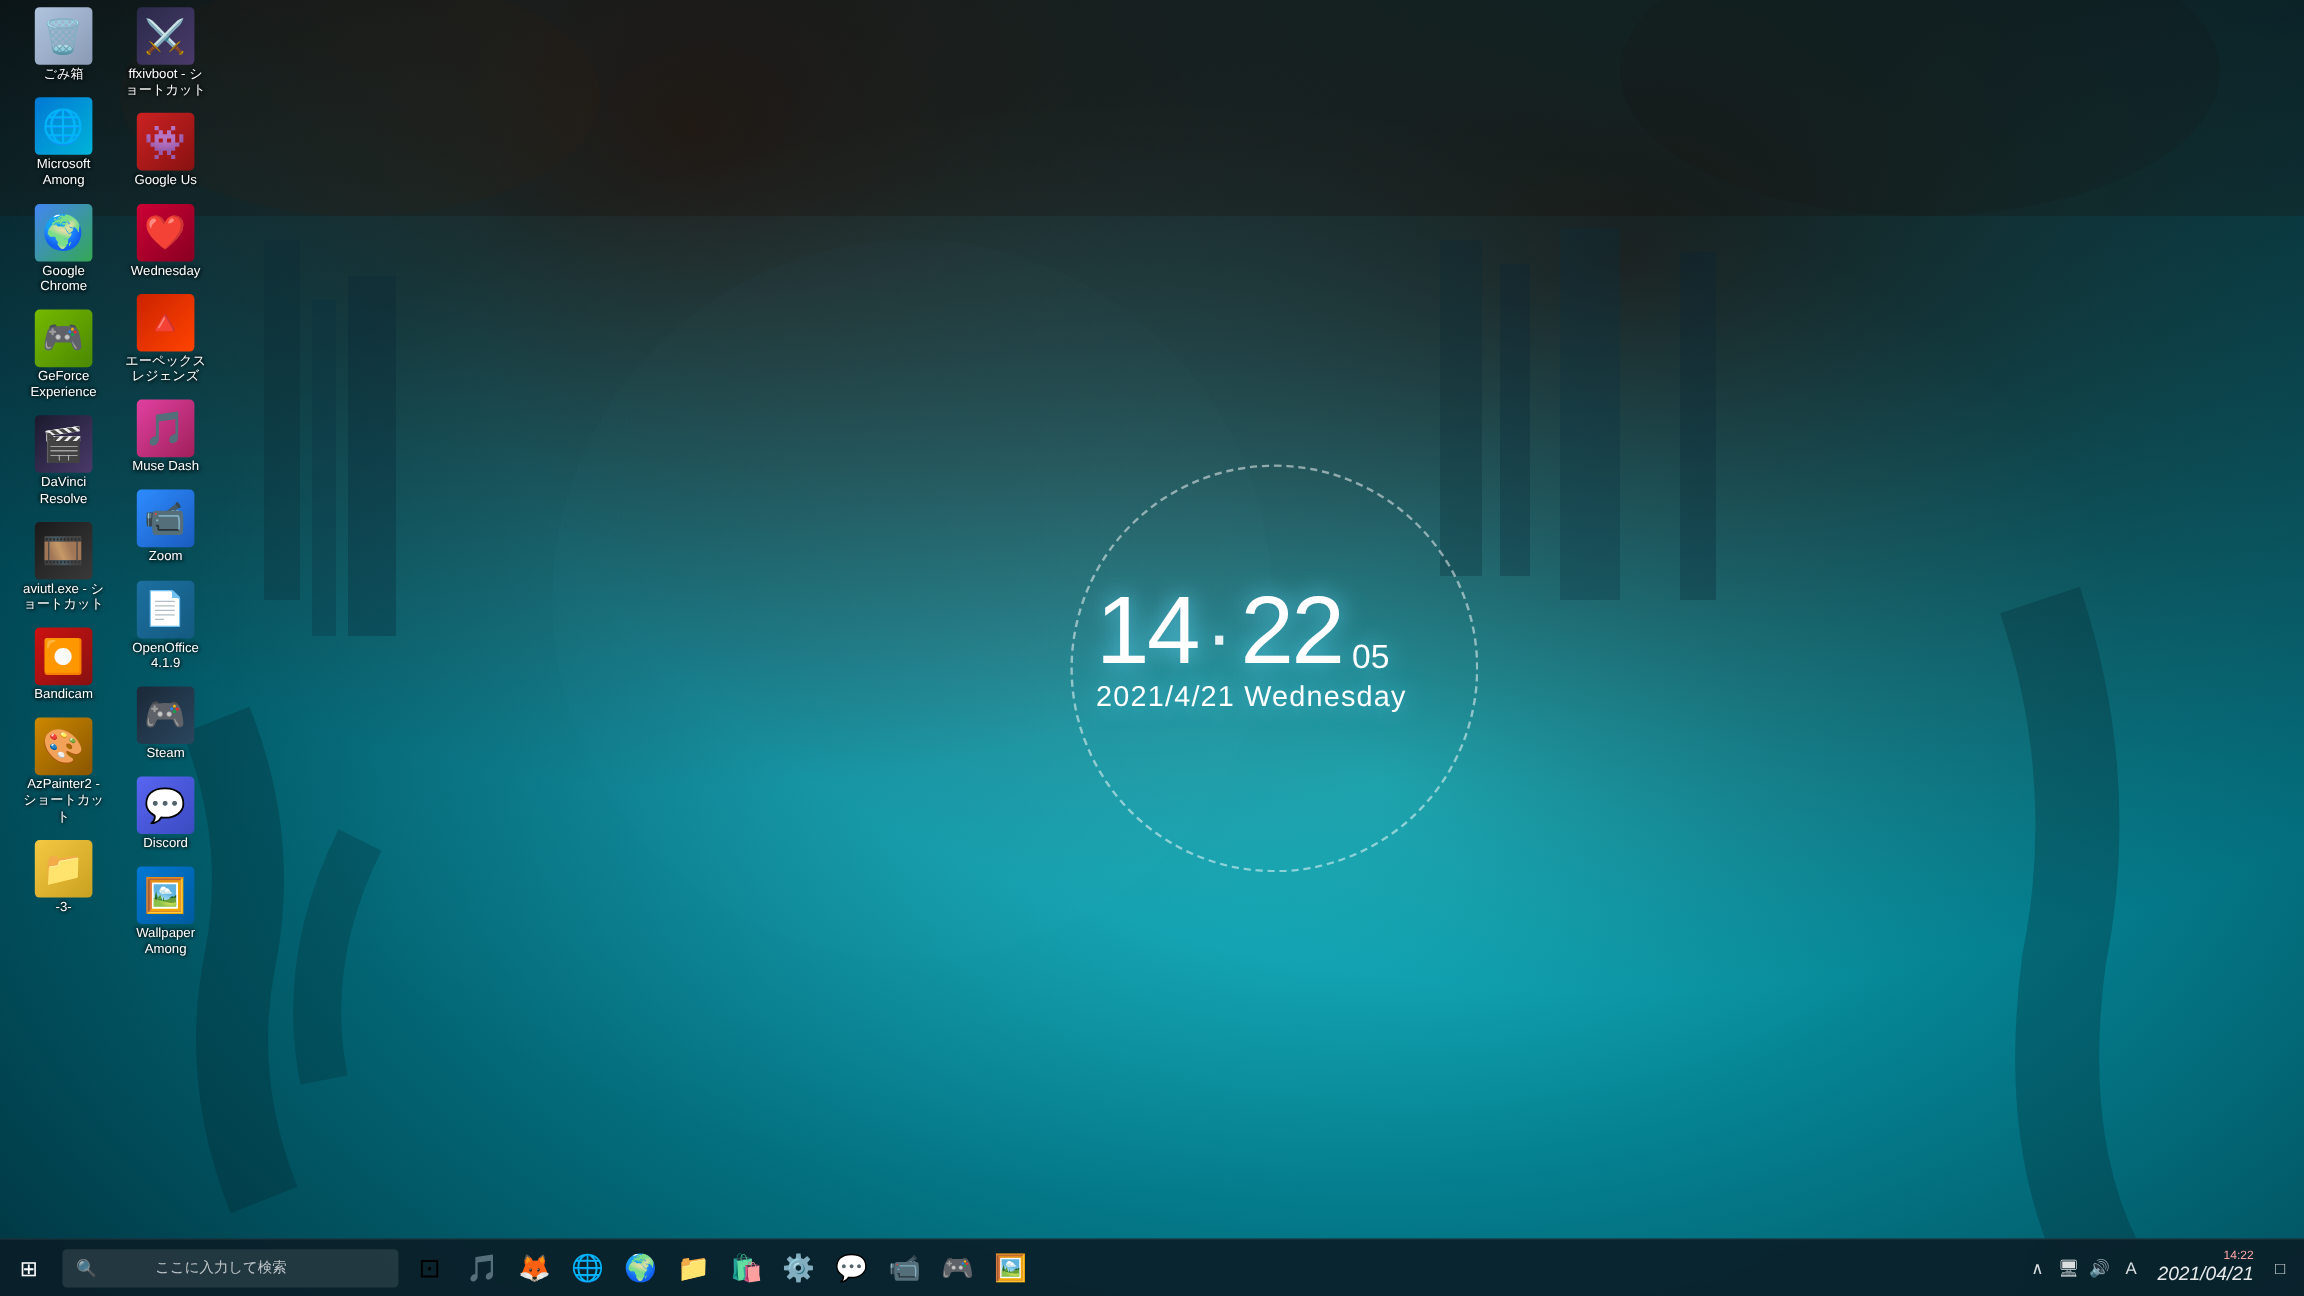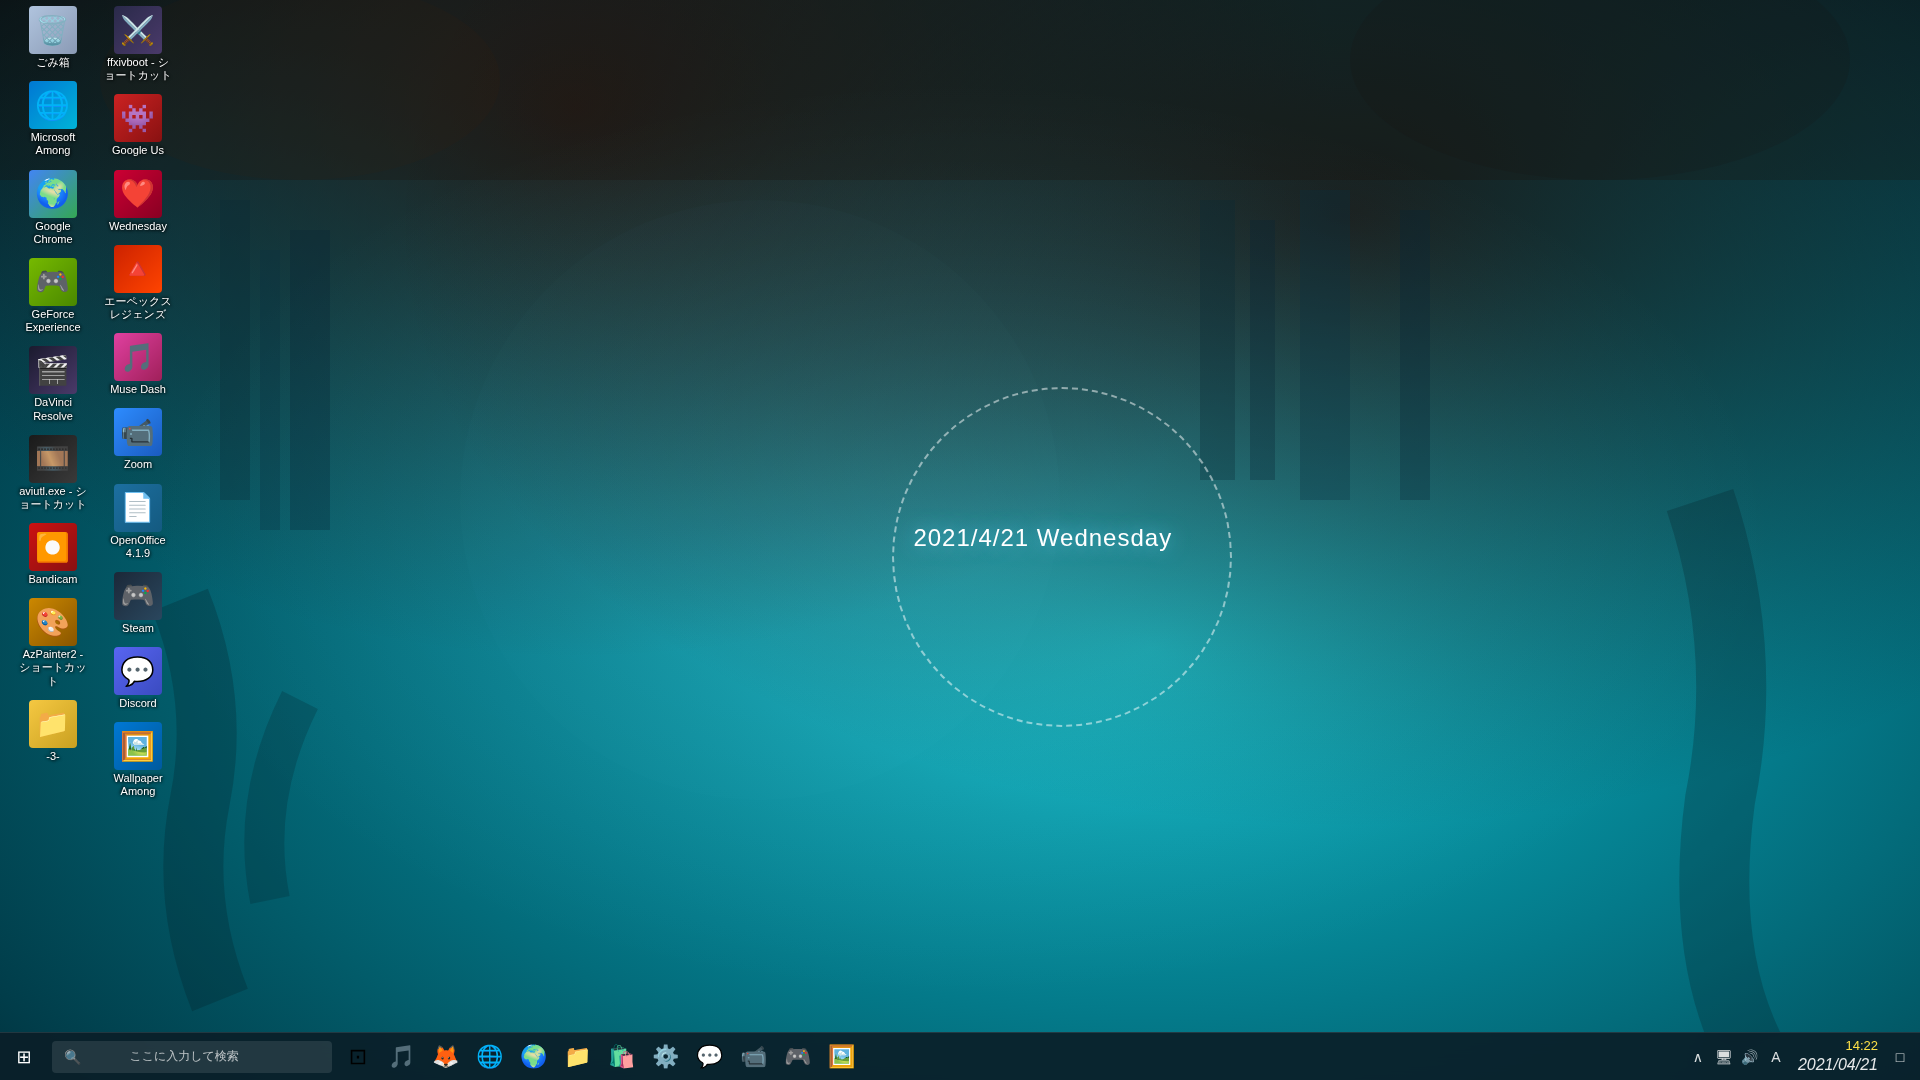--- a/index.html
+++ b/index.html
@@ -251,22 +251,22 @@
       display: flex;
       flex-direction: column;
       align-items: flex-end;
       justify-content: center;
       padding: 0 8px;
       cursor: pointer;
       height: 48px;
     }
 
     .taskbar-time {
-      font-size: 13px;
-      color: #fde047;
+      font-size: 10px;
+      color: #fca5a5;
       line-height: 1.3;
     }
 
     .taskbar-date {
       font-size: 16px;
       color: rgba(255,255,255,0.9);
       line-height: 1.3;
       font-style: italic;
     }
 
@@ -310,20 +310,26 @@
     <path d="M 300 700 Q 250 800 270 900" stroke="#051a22" stroke-width="40" fill="none" opacity="0.7"></path>
     <path d="M 1700 500 Q 1750 650 1720 800 Q 1700 950 1750 1050" stroke="#051a22" stroke-width="70" fill="none" opacity="0.8"></path>
 
     <ellipse cx="760" cy="500" rx="300" ry="300" fill="rgba(100,220,240,0.05)"></ellipse>
   </svg>
 </div>
 
 <div class="clock-circle"></div>
 
 <div class="clock-container">
+  <div class="clock-time">
+    <span class="clock-hour">14</span>
+    <span class="clock-dot">·</span>
+    <span class="clock-minute">22</span>
+    <span class="clock-seconds">05</span>
+  </div>
   <div class="clock-date">2021/4/21 Wednesday</div>
 </div>
 
 <div class="desktop-icons">
   <div class="icons-column icons-col1" id="col1-container">
       <div class="icon-item">
         <div class="icon-img icon-recycle">🗑️</div>
         <div class="icon-label">ごみ箱</div>
       </div>
       <div class="icon-item">

